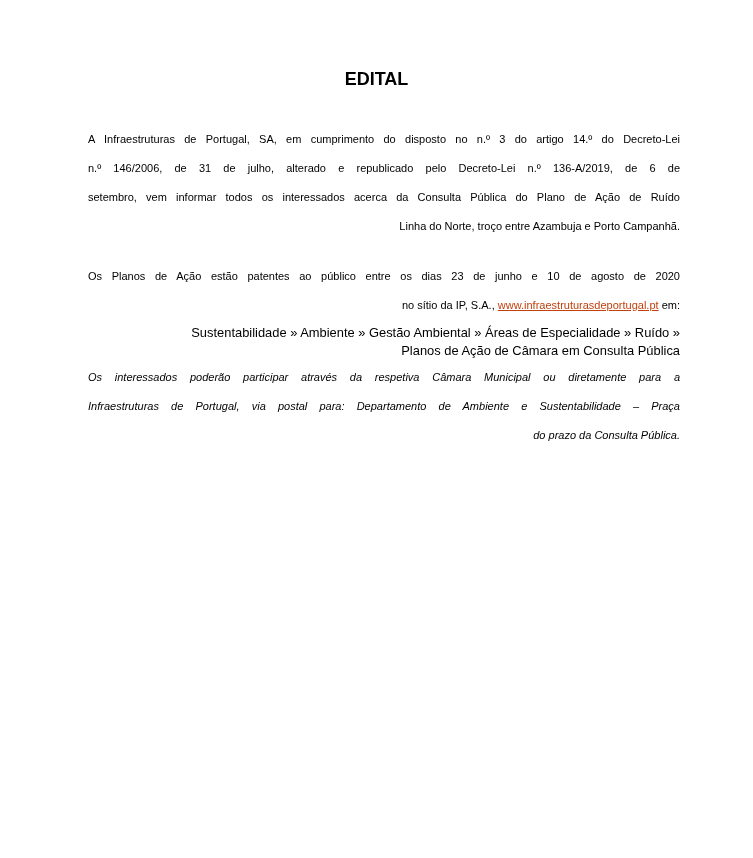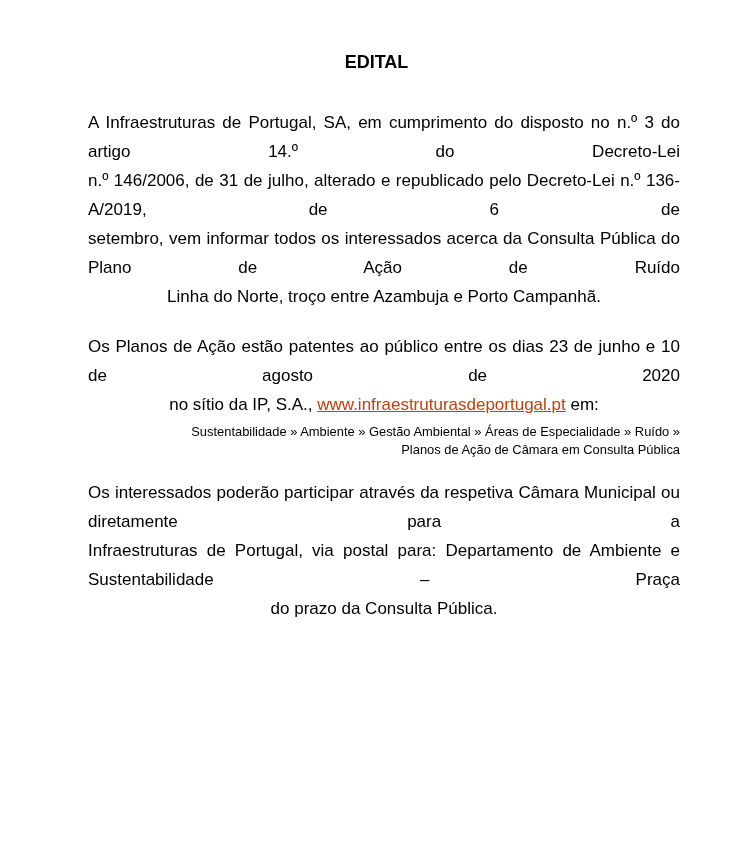--- a/index.html
+++ b/index.html
@@ -8,43 +8,43 @@
   .page {
     position: relative;
     width: 753px;
     height: 858px;
     background: #ffffff;
     color: #000000;
     font-family: "Liberation Sans", "DejaVu Sans", sans-serif;
     overflow: hidden;
   }
   .title {
-    padding-top: 52px;
+    padding-top: 69px;
     text-align: center;
     font-weight: bold;
     font-size: 18px;
     line-height: 21px;
   }
   .content {
     padding-left: 88px;
     width: 680px; 
   }
-  .para { font-size: 17px; line-height: 29px; }
+  .para { font-size: 11px; line-height: 29px; }
   .jline { text-align: justify; text-align-last: justify; }
-  .lastline { text-align: center; }
+  .lastline { text-align: right; }
   .p1 { margin-top: 35px; }
   .p2 { margin-top: 21px; }
   .breadcrumb {
     font-size: 12.9px;
     line-height: 17.5px;
     margin-top: 4px;
     padding-left: 19px;
     text-align: right;
   }
-  .p3 { margin-top: 20px; }
+  .p3 { margin-top: 4px; font-style: italic; }
   .doclink { color: #c2410c; text-decoration: underline; cursor: pointer; }
 </style>
 </head>
 <body>
 
 <div class="page">
 
   <div class="title">EDITAL</div>
 
   <div class="content">

